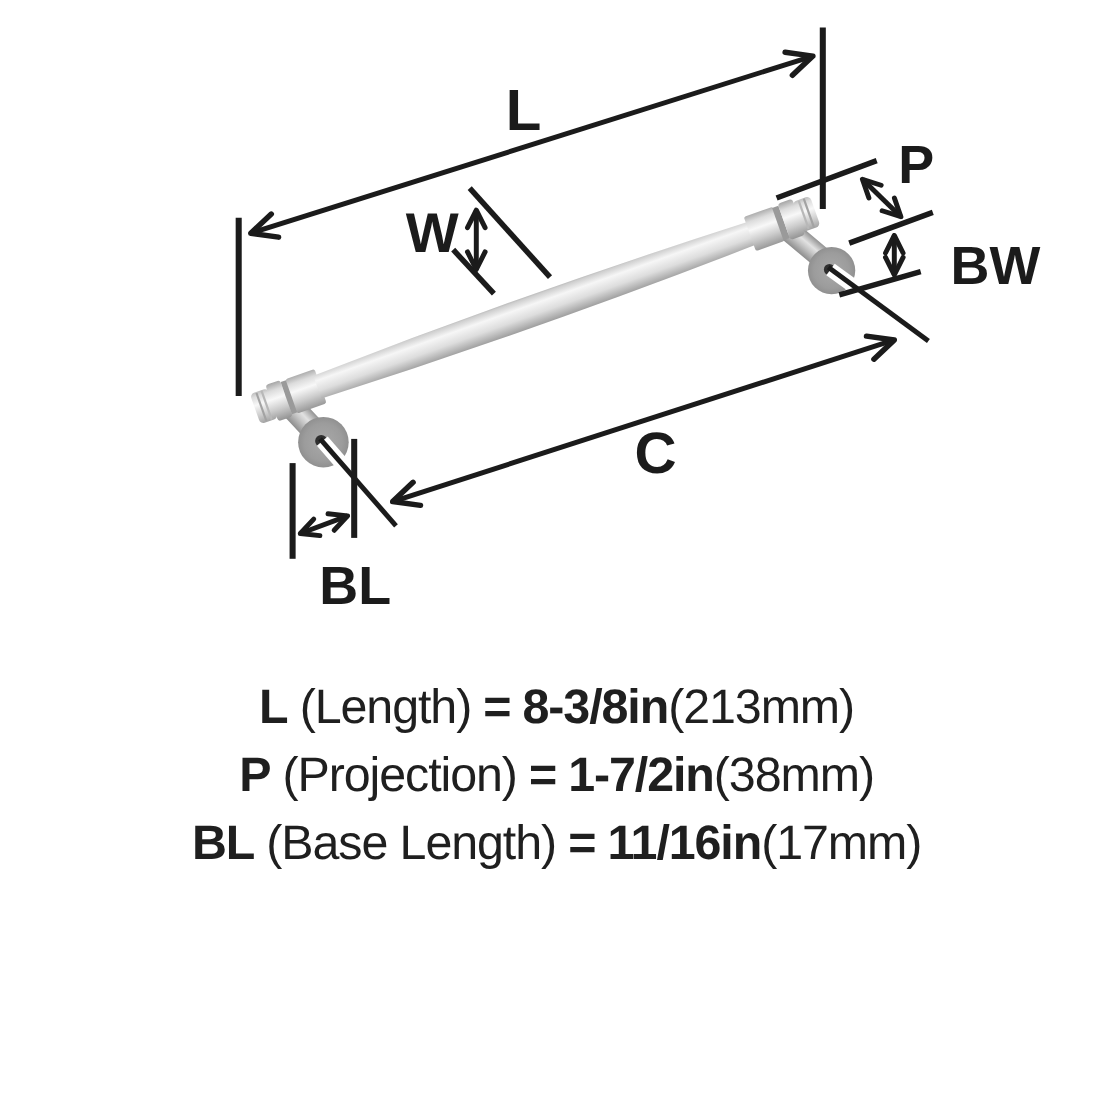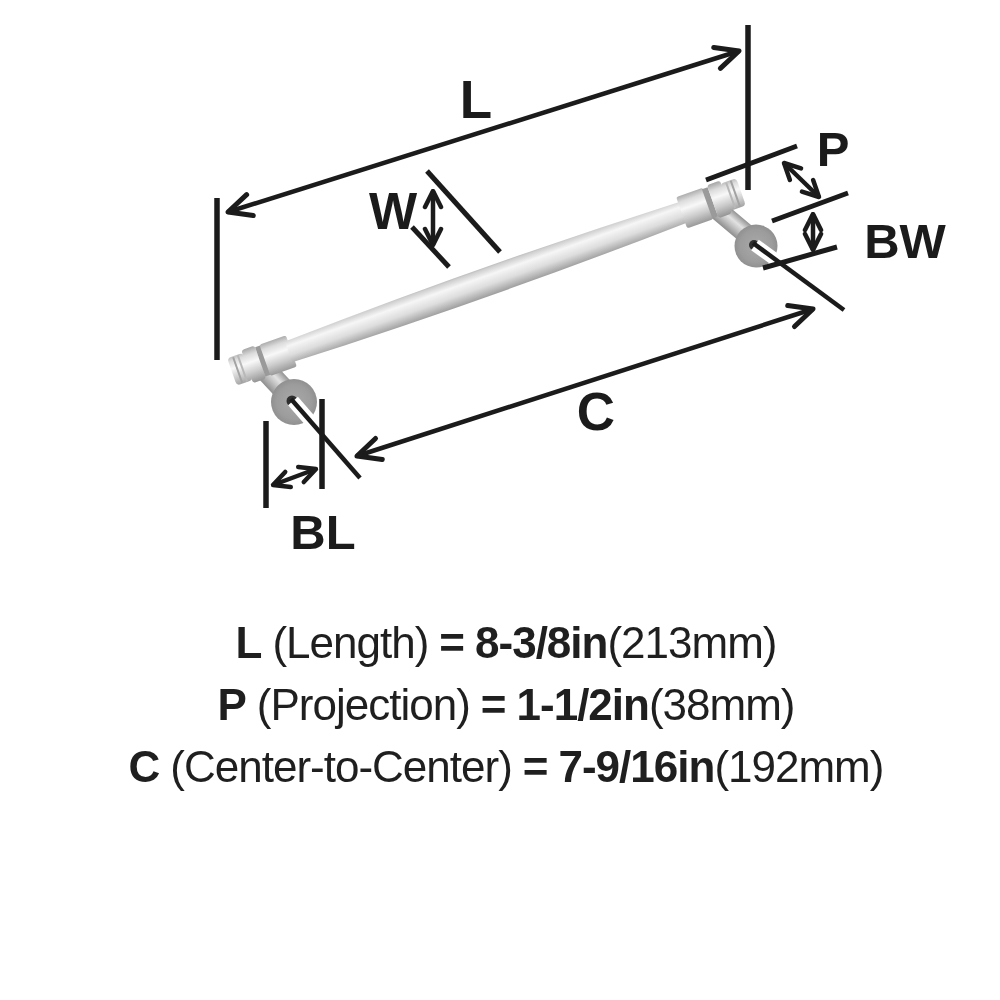--- a/index.html
+++ b/index.html
@@ -128,18 +128,18 @@
   <text x="596" y="430" font-size="53" text-anchor="middle">C</text>
   <text x="323" y="549" font-size="49" text-anchor="middle">BL</text>
 </svg>
 </div>
 
 <div class="legend">
   <div class="lrow">
     <span class="lg-label">L</span><span class="lg-name">(Length)</span><span class="lg-eq">=</span><span class="lg-value">8-3/8in</span><span class="lg-metric">(213mm)</span>
   </div>
   <div class="lrow">
-    <span class="lg-label">P</span><span class="lg-name">(Projection)</span><span class="lg-eq">=</span><span class="lg-value">1-1/2in</span><span class="lg-metric">(38mm)</span>
+    <span class="lg-label">P</span><span class="lg-name">(Projection)</span><span class="lg-eq">=</span><span class="lg-value">1-7/2in</span><span class="lg-metric">(38mm)</span>
   </div>
   <div class="lrow">
-    <span class="lg-label">C</span><span class="lg-name">(Center-to-Center)</span><span class="lg-eq">=</span><span class="lg-value">7-9/16in</span><span class="lg-metric">(192mm)</span>
+    <span class="lg-label">BL</span><span class="lg-name">(Base Length)</span><span class="lg-eq">=</span><span class="lg-value">11/16in</span><span class="lg-metric">(17mm)</span>
   </div>
 </div>
 
 </body></html>

